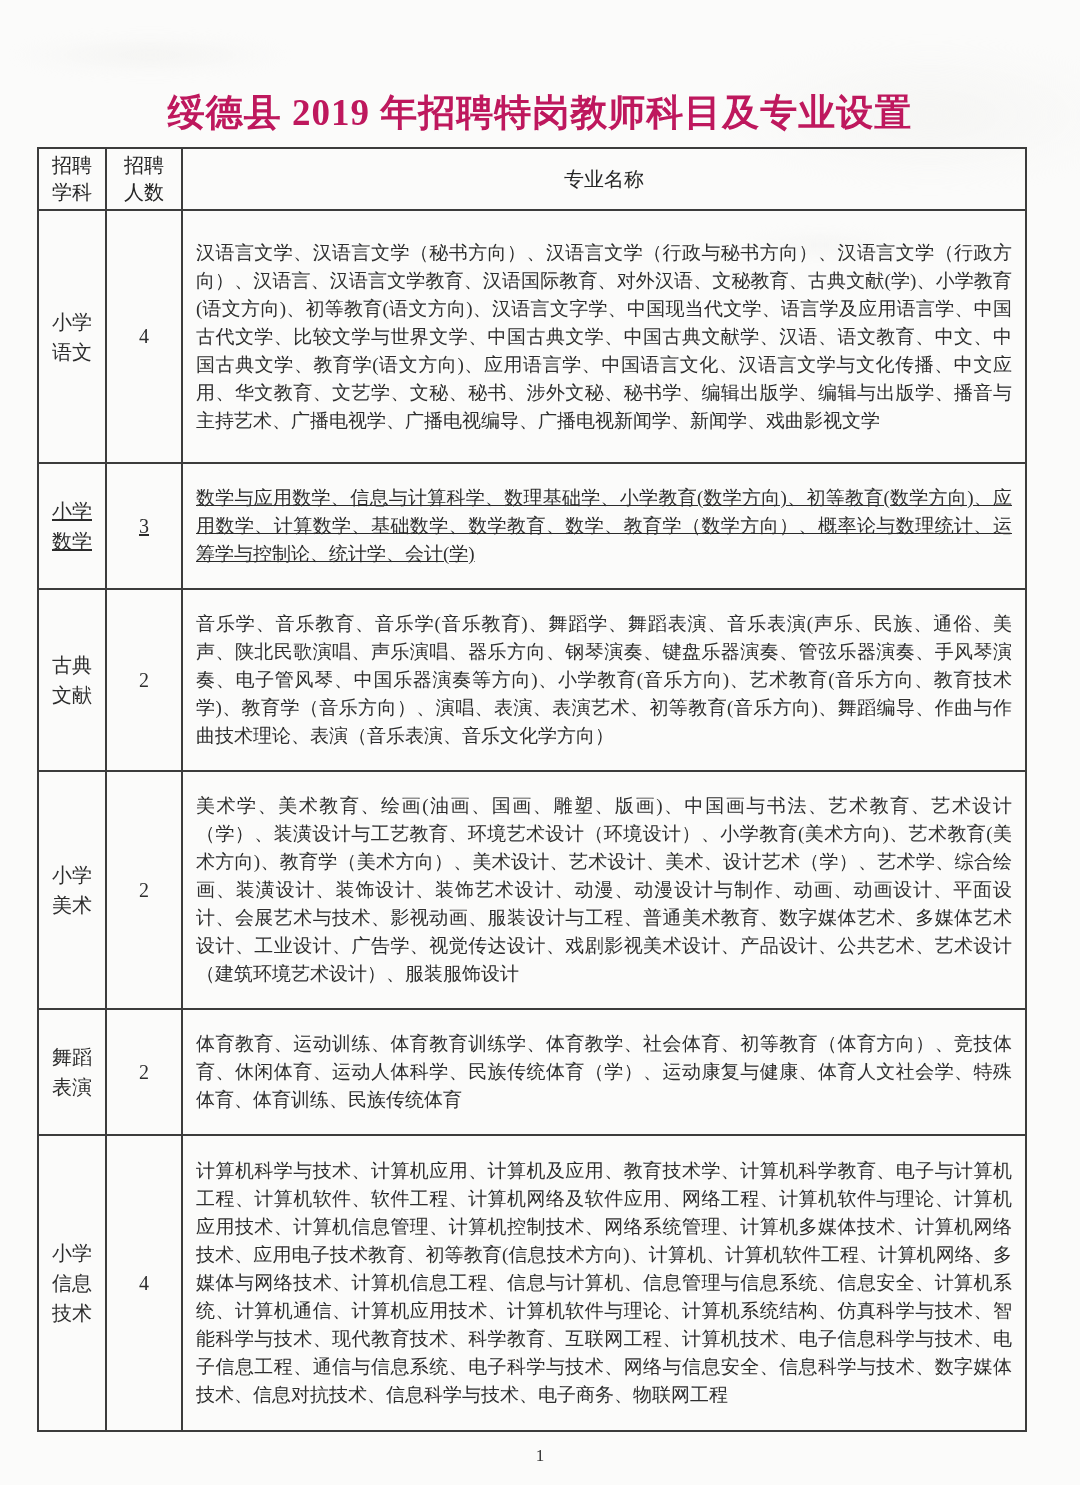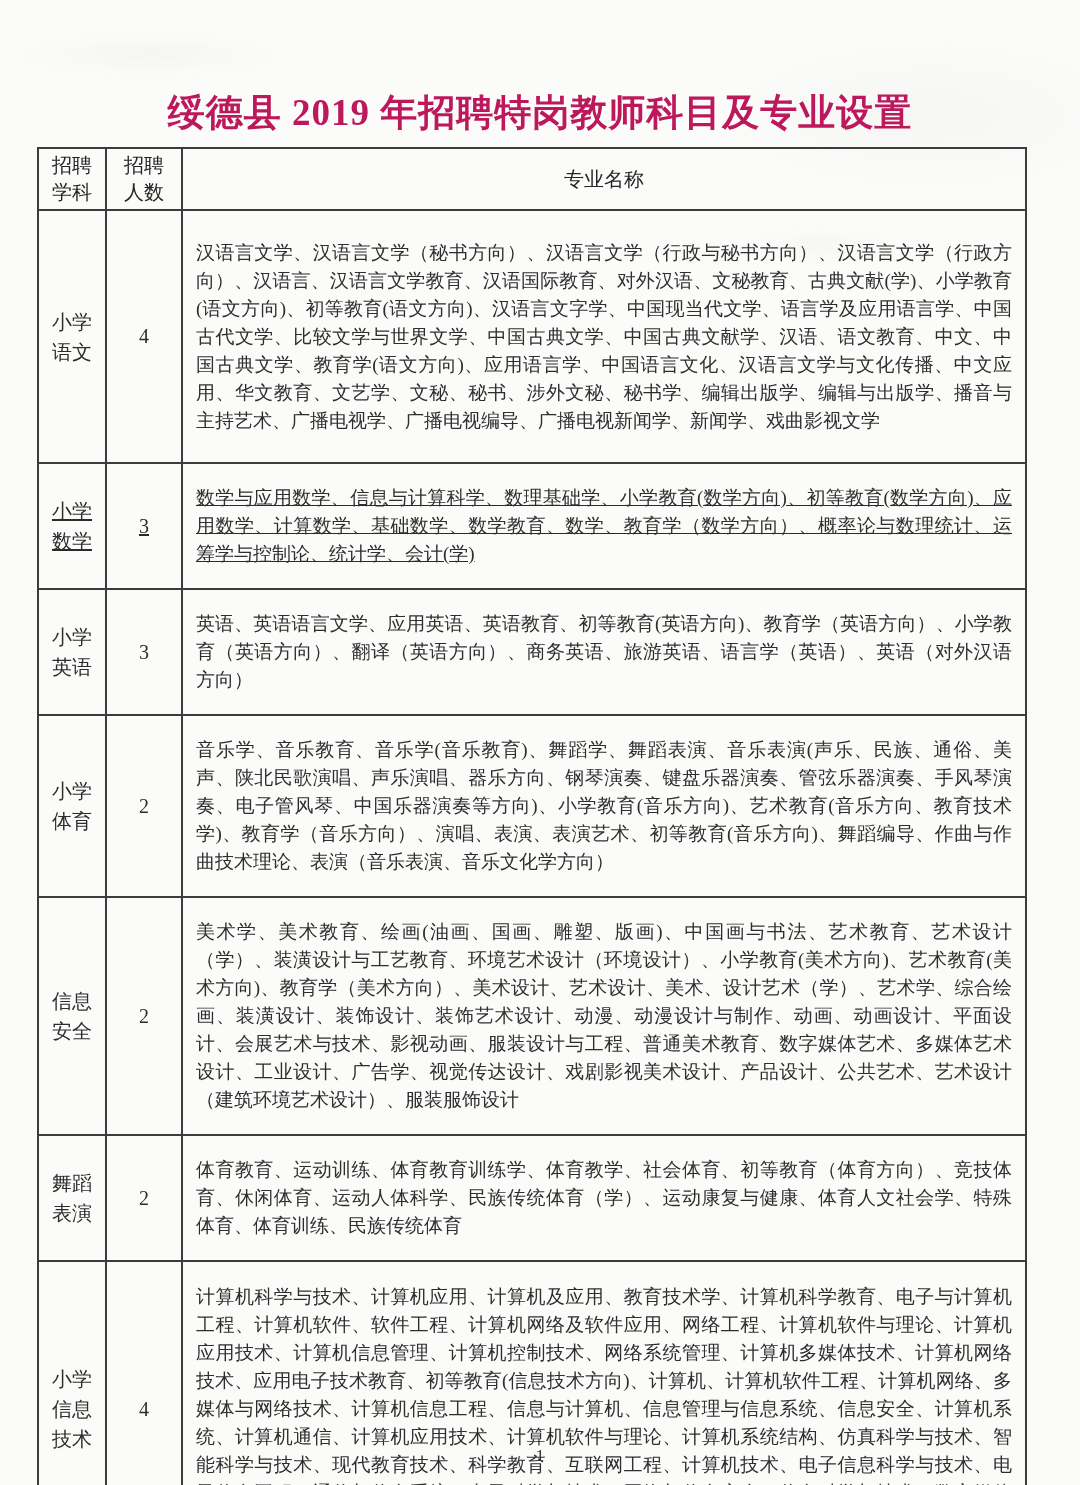--- a/index.html
+++ b/index.html
@@ -103,32 +103,27 @@
     <tr style="height:253px;">
       <td class="subject">小学语文</td>
       <td class="count">4</td>
       <td class="majors">汉语言文学、汉语言文学（秘书方向）、汉语言文学（行政与秘书方向）、汉语言文学（行政方向）、汉语言、汉语言文学教育、汉语国际教育、对外汉语、文秘教育、古典文献(学)、小学教育(语文方向)、初等教育(语文方向)、汉语言文字学、中国现当代文学、语言学及应用语言学、中国古代文学、比较文学与世界文学、中国古典文学、中国古典文献学、汉语、语文教育、中文、中国古典文学、教育学(语文方向)、应用语言学、中国语言文化、汉语言文学与文化传播、中文应用、华文教育、文艺学、文秘、秘书、涉外文秘、秘书学、编辑出版学、编辑与出版学、播音与主持艺术、广播电视学、广播电视编导、广播电视新闻学、新闻学、戏曲影视文学</td>
     </tr>
     <tr style="height:103px;text-decoration:underline;">
       <td class="subject">小学数学</td>
       <td class="count">3</td>
       <td class="majors">数学与应用数学、信息与计算科学、数理基础学、小学教育(数学方向)、初等教育(数学方向)、应用数学、计算数学、基础数学、数学教育、数学、教育学（数学方向）、概率论与数理统计、运筹学与控制论、统计学、会计(学)</td>
     </tr>
-    <tr style="height:94px;">
-      <td class="subject">小学英语</td>
-      <td class="count">3</td>
-      <td class="majors">英语、英语语言文学、应用英语、英语教育、初等教育(英语方向)、教育学（英语方向）、小学教育（英语方向）、翻译（英语方向）、商务英语、旅游英语、语言学（英语）、英语（对外汉语方向）</td>
-    </tr>
     <tr style="height:160px;">
-      <td class="subject">小学体育</td>
+      <td class="subject">古典文献</td>
       <td class="count">2</td>
       <td class="majors">音乐学、音乐教育、音乐学(音乐教育)、舞蹈学、舞蹈表演、音乐表演(声乐、民族、通俗、美声、陕北民歌演唱、声乐演唱、器乐方向、钢琴演奏、键盘乐器演奏、管弦乐器演奏、手风琴演奏、电子管风琴、中国乐器演奏等方向)、小学教育(音乐方向)、艺术教育(音乐方向、教育技术学)、教育学（音乐方向）、演唱、表演、表演艺术、初等教育(音乐方向)、舞蹈编导、作曲与作曲技术理论、表演（音乐表演、音乐文化学方向）</td>
     </tr>
     <tr style="height:216px;">
-      <td class="subject">信息安全</td>
+      <td class="subject">小学美术</td>
       <td class="count">2</td>
       <td class="majors">美术学、美术教育、绘画(油画、国画、雕塑、版画)、中国画与书法、艺术教育、艺术设计（学）、装潢设计与工艺教育、环境艺术设计（环境设计）、小学教育(美术方向)、艺术教育(美术方向)、教育学（美术方向）、美术设计、艺术设计、美术、设计艺术（学）、艺术学、综合绘画、装潢设计、装饰设计、装饰艺术设计、动漫、动漫设计与制作、动画、动画设计、平面设计、会展艺术与技术、影视动画、服装设计与工程、普通美术教育、数字媒体艺术、多媒体艺术设计、工业设计、广告学、视觉传达设计、戏剧影视美术设计、产品设计、公共艺术、艺术设计（建筑环境艺术设计）、服装服饰设计</td>
     </tr>
     <tr style="height:96px;">
       <td class="subject">舞蹈表演</td>
       <td class="count">2</td>
       <td class="majors">体育教育、运动训练、体育教育训练学、体育教学、社会体育、初等教育（体育方向）、竞技体育、休闲体育、运动人体科学、民族传统体育（学）、运动康复与健康、体育人文社会学、特殊体育、体育训练、民族传统体育</td>
     </tr>
     <tr style="height:296px;">
       <td class="subject">小学信息技术</td>

